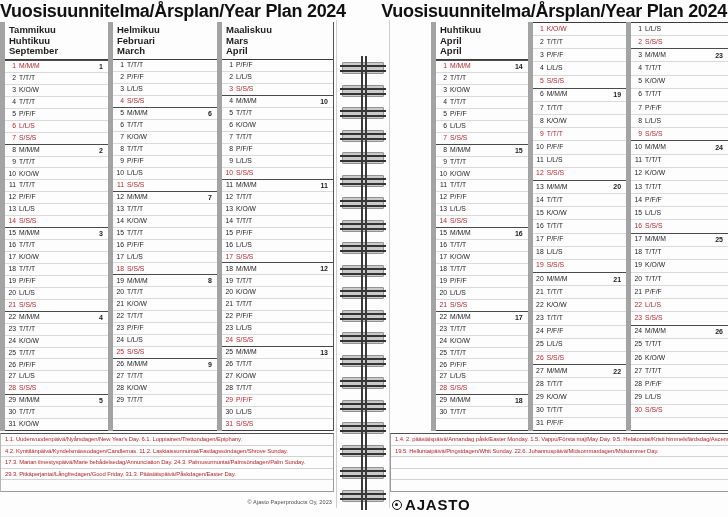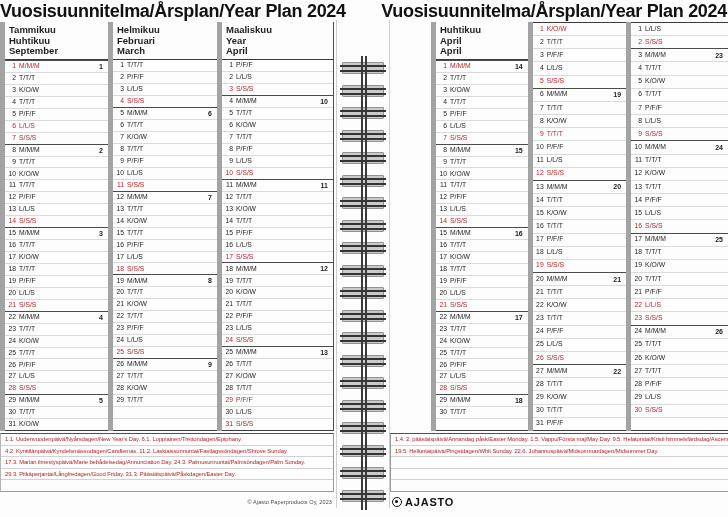--- a/index.html
+++ b/index.html
@@ -28,21 +28,21 @@
   .wk{margin-left:auto;font-weight:700;color:#1d1d1b;font-size:7px}
   .notes{position:absolute;top:433px;left:0;right:0;height:59px;display:flex;flex-direction:column;
     border-top:1px solid #4f4f4f;border-bottom:1px solid #9a9a9a;box-sizing:border-box}
   .page-left .notes{border-left:1px solid #b5b5b5;border-right:1px solid #9a9a9a}
   .page-right .notes{border-left:1px solid #9a9a9a}
   .nrow{flex:1;display:flex;align-items:center;border-top:1px solid #d2d2d2;padding-left:4px;
     font-size:5.9px;letter-spacing:-0.1px;color:#b3282c;white-space:nowrap;overflow:hidden;min-height:0}
   .nrow.first{border-top:none}
   .copyright{position:absolute;top:499px;right:2px;font-size:5.5px;color:#4a4a4a;letter-spacing:0.1px}
   .brand{position:absolute;top:496px;left:2px;display:flex;align-items:center;gap:3px;
-    font-weight:700;font-size:11px;letter-spacing:0.8px;color:#111}
+    font-weight:700;font-size:15px;letter-spacing:0.8px;color:#111}
   .brand-mark{width:10px;height:10px;border:1.6px solid #111;border-radius:50%;box-sizing:border-box;position:relative;flex:none}
   .brand-mark::after{content:"";position:absolute;left:2px;top:2px;width:3px;height:3px;background:#111;border-radius:50%}
   .spiral{position:absolute;left:336px;top:0;width:54px;height:517px}
   .coil{position:absolute;left:6px;width:42px;height:12px;background:#cacaca;border:1px solid #929292;border-radius:1px;box-sizing:border-box}
   .coil::before,.coil::after{content:"";position:absolute;left:-3px;right:-3px;height:2px;background:#343434}
   .coil::before{top:2px}
   .coil::after{top:7px}
   .wire-v{position:absolute;top:56px;height:454px;width:2px;background:#3a3a3a}
   .edge{position:absolute;top:20px;height:488px;width:1px;background:#cfcfcf}
 </style>
@@ -317,21 +317,21 @@
             <span class="dnum">29</span>
             <span class="dlab">T/T/T</span>
           </div>
           <div class="row"></div>
           <div class="row"></div>
         </div>
       </div>
       <div class="month" style="width: 117px; justify-content: flex-end;">
         <div class="mh">
           <div>Maaliskuu</div>
-          <div>Year</div>
+          <div>Mars</div>
           <div>April</div>
         </div>
         <div class="grid">
           <div class="row first">
             <span class="dnum">1</span>
             <span class="dlab">P/F/F</span>
           </div>
           <div class="row">
             <span class="dnum">2</span>
             <span class="dlab">L/L/S</span>

